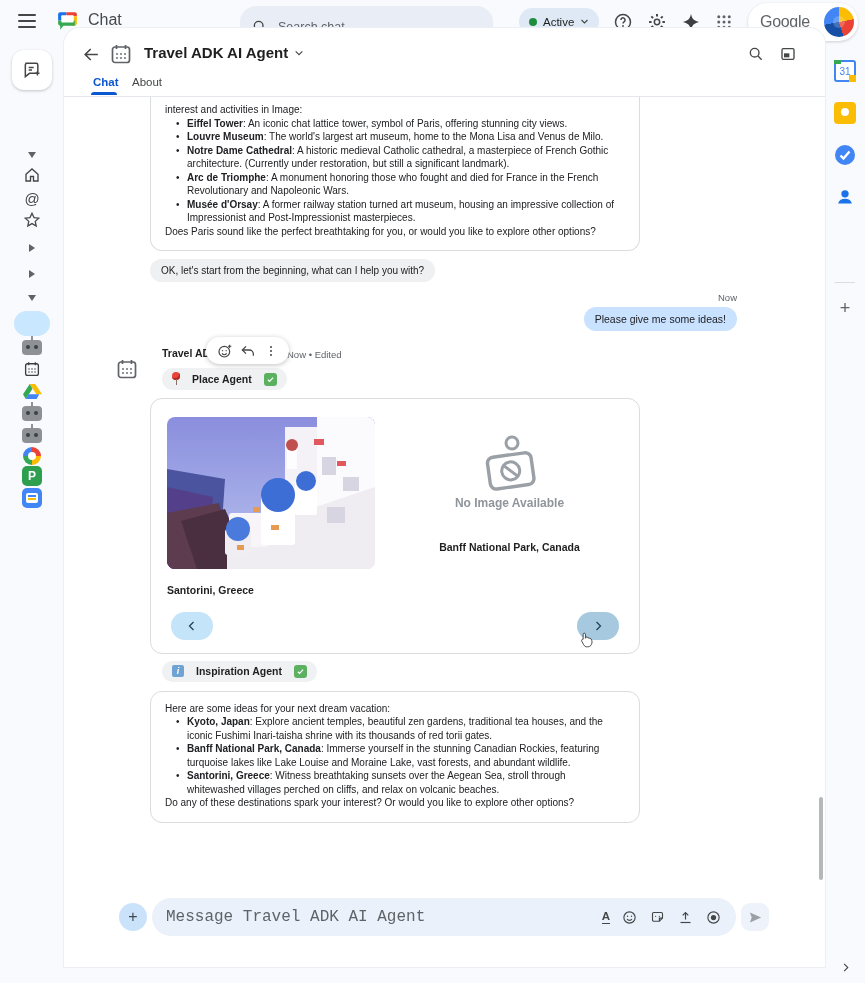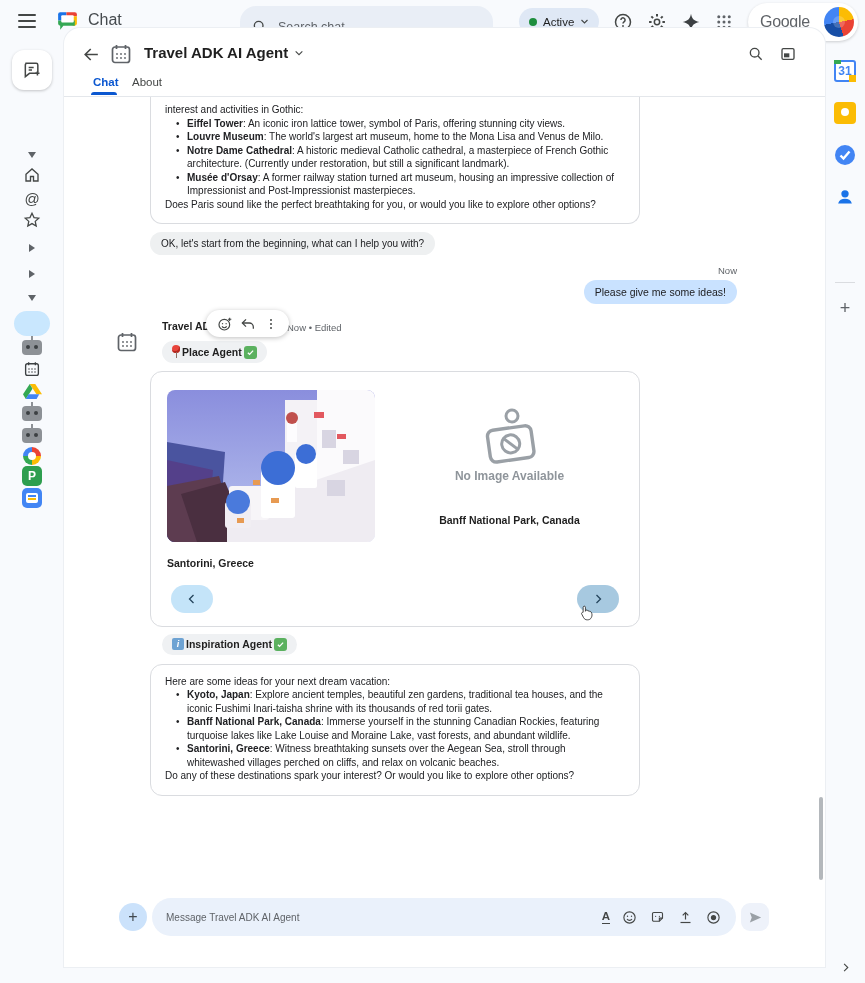--- a/index.html
+++ b/index.html
@@ -72,21 +72,21 @@
   #user-bubble { display:inline-block; margin-top:4px; background:#c9e2ff; border-radius:14px; padding:6px 11px; font-size:10.5px; color:#202124; }
 
   #agent-group { position:relative; margin-top:16px; }
   #group-avatar { position:absolute; left:51px; top:10px; width:26px; height:26px; color:#5f6368; }
   #group-header { margin-left:98px; height:14px; position:relative; font-size:10.5px; }
   #sender-name { font-weight:700; color:#1f1f1f; }
   #msg-time { position:absolute; left:125px; top:2px; font-size:9.5px; color:#5f6368; white-space:nowrap; }
   #hover-toolbar { position:absolute; left:44px; top:-10px; background:#fff; border-radius:16px; box-shadow:0 1px 5px rgba(0,0,0,.25); display:flex; align-items:center; gap:6px; padding:5px 10px; z-index:5; }
   #hover-toolbar .tool { width:17px; height:17px; color:#444746; cursor:pointer; }
 
-  .agent-chip { display:inline-flex; align-items:center; gap:2px; margin:7px 0 0 98px; background:#eff1f3; border-radius:12px; padding:4px 10px; font-size:10.5px; font-weight:700; color:#1f1f1f;justify-content:space-between; }
+  .agent-chip { display:inline-flex; align-items:center; gap:12px; margin:7px 0 0 98px; background:#eff1f3; border-radius:12px; padding:4px 10px; font-size:10.5px; font-weight:700; color:#1f1f1f;justify-content:space-between; }
   .pin-ico { width:8px; height:14px; position:relative; }
   .pin-ico::before { content:""; position:absolute; left:0; top:0; width:8px; height:8px; border-radius:50%; background:#e8453c; box-shadow:inset -1px -2px 0 #b3271e; }
   .pin-ico::after { content:""; position:absolute; left:3.5px; top:7px; width:1.5px; height:6px; background:#8d6e63; }
   .check-ico { width:13px; height:13px; border-radius:3px; background:#5bb15f; color:#fff; }
   .info-ico { width:12px; height:12px; border-radius:2px; background:#6ea3d3; color:#fff; font-size:9px; font-weight:700; font-style:italic; }
 
   
   #carousel-card { margin-top:8px; padding:18px 16px 13px; }
   #carousel-row { display:flex; }
   #car-left { width:229px; }
@@ -101,21 +101,21 @@
   #car-prev { background:#c4e4f9; }
   #car-next { background:#a7c9e0; position:relative; }
   #cursor-glyph { position:absolute; left:2px; top:20px; width:14px; height:16px; }
 
   #ideas-card { margin-top:9px; }
 
   
   #composer { position:absolute; left:0; top:864px; width:761px; height:60px; background:#fff; }
   #plus-btn { position:absolute; left:55px; top:11px; width:28px; height:28px; border-radius:50%; background:#cbe2fb; color:#41484e; cursor:pointer; }
   #input-pill { position:absolute; left:88px; top:6px; width:584px; height:38px; background:#eaf1fb; border-radius:19px; display:flex; align-items:center; padding:0 14px; }
-  #msg-input { flex:1; border:none; background:transparent; outline:none; font-size:10px; color:#202124; font-family:Liberation Sans, sans-serif; }
+  #msg-input { flex:1; border:none; background:transparent; outline:none; font-size:16px; color:#202124; font-family:Liberation Mono, monospace; }
   #msg-input::placeholder { color:#5f6368; }
   .comp-ic { width:18px; height:18px; margin-left:10px; color:#444746; cursor:pointer; flex:none; }
   #fmt-ic { font-size:11.5px; font-weight:600; border-bottom:1.5px solid #444746; width:auto; height:auto; line-height:12px; padding-bottom:1px; }
   #send-btn { position:absolute; left:677px; top:11px; width:28px; height:28px; border-radius:9px; background:#eef2fa; color:#9aa0a6; cursor:pointer; }
 
   #scroll-thumb { position:absolute; left:755px; top:769px; width:4px; height:83px; background:#b4b8bc; border-radius:2px; cursor:pointer; }
 </style>
 </head>
 <body>
 
@@ -277,21 +277,21 @@
         <span style="position:absolute;left:4px;top:5px;width:12px;height:10px;background:#fff;border-radius:2px"></span>
         <span style="position:absolute;left:6px;top:7px;width:8px;height:2px;background:#4285f4"></span>
         <span style="position:absolute;left:6px;top:10px;width:8px;height:2px;background:#fbbc04"></span>
       </span>
   </div>
 </div>
 
 <div id="right-rail">
   <div class="rr-item ic" style="top:14px">
     <span style="width:22px;height:22px;background:#fff;border:2px solid #4285f4;border-radius:3px;position:relative" class="ic">
-        <span style="font-size:12px;color:#4285f4;font-weight:700">31</span>
+        <span style="font-size:10px;color:#4285f4;font-weight:400">31</span>
         <span style="position:absolute;right:-2px;bottom:-2px;width:7px;height:7px;background:#fbbc04"></span>
         <span style="position:absolute;left:-2px;top:-2px;width:7px;height:4px;background:#34a853"></span>
       </span>
   </div>
   <div class="rr-item ic" style="top:56px">
     <span class="ic" style="width:22px;height:22px;background:#fbbc04;border-radius:4px">
         <span style="width:8px;height:8px;border-radius:50%;background:#fff;position:relative;top:-1px"></span>
       </span>
   </div>
   <div class="rr-item ic" style="top:98px">
@@ -358,24 +358,25 @@
     </div>
     <div id="tab-chat" class="tab">Chat</div>
     <div id="tab-about" class="tab">About</div>
     <div id="tab-underline"></div>
     <div id="tabs-divider"></div>
   </div>
 
   <div id="scroll-area">
 
     <div id="paris-card" class="msg-card">
-      <div>interest and activities in Gothic:</div>
-      <div class="blt"><b>Eiffel Tower</b><span>: An iconic iron lattice tower, symbol of Paris, offering stunning city views.</span></div>
+      <div>interest and activities in Image:</div>
+      <div class="blt"><b>Eiffel Tower</b><span>: An iconic chat lattice tower, symbol of Paris, offering stunning city views.</span></div>
       <div class="blt"><b>Louvre Museum</b><span>: The world's largest art museum, home to the Mona Lisa and Venus de Milo.</span></div>
       <div class="blt"><b>Notre Dame Cathedral</b><span>: A historic medieval Catholic cathedral, a masterpiece of French Gothic architecture. (Currently under restoration, but still a significant landmark).</span></div>
+      <div class="blt"><b>Arc de Triomphe</b><span>: A monument honoring those who fought and died for France in the French Revolutionary and Napoleonic Wars.</span></div>
       <div class="blt"><b>Musée d'Orsay</b><span>: A former railway station turned art museum, housing an impressive collection of Impressionist and Post-Impressionist masterpieces.</span></div>
       <div>Does Paris sound like the perfect breathtaking for you, or would you like to explore other options?</div>
     </div>
 
     <div class="bubble-row">
       <div class="bubble">OK, let's start from the beginning, what can I help you with?</div>
     </div>
 
     <div id="user-block">
       <div class="time-label">Now</div>

